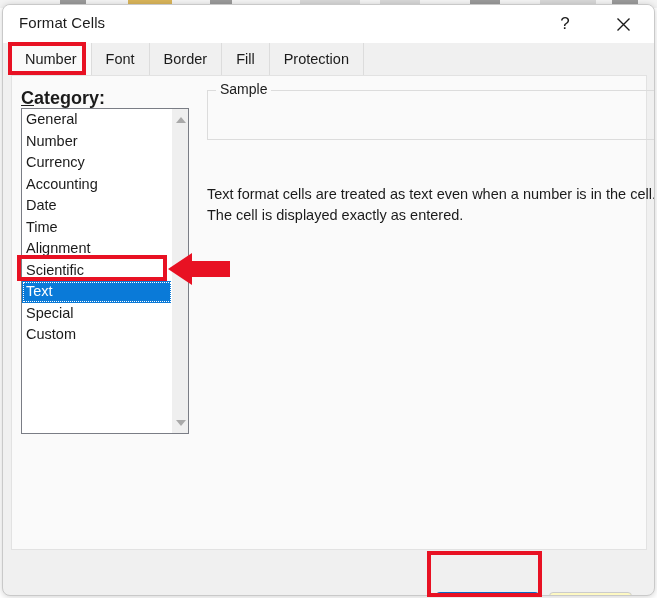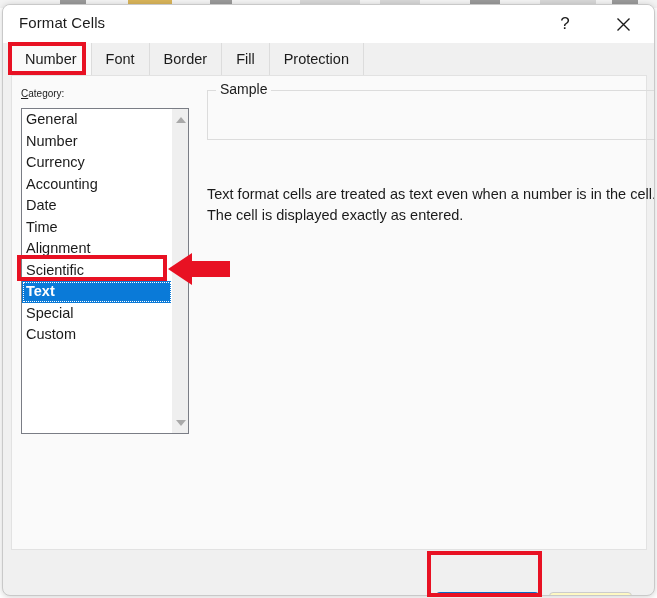--- a/index.html
+++ b/index.html
@@ -133,22 +133,23 @@
     background: #fafafa;
     border: 1px solid #e2e2e2;
     box-sizing: border-box;
   }
 
   
   #category-label {
     position: absolute;
     left: 9px;
     top: 12px;
-    font-size: 10px;
-    color: #1b1b1b;
+    font-size: 18px;
+    color: #1b1b1b;
+    font-weight: bold;
   }
   #category-label u { text-decoration: underline; }
 
   
   #listbox {
     position: absolute;
     left: 9px;
     top: 32px;
     width: 168px;
     height: 326px;
@@ -170,21 +171,20 @@
     color: #1b1b1b;
     white-space: nowrap;
     cursor: default;
     box-sizing: border-box;
   }
   .listitem.selected {
     background: #0a7ad8;
     color: #ffffff;
     outline: 1px dotted #ffffff;
     outline-offset: -2px;
-    font-weight: bold;
   }
 
   
   #list-scroll {
     position: absolute;
     right: 0;
     top: 0;
     width: 17px;
     height: 100%;
     background: #efefef;

